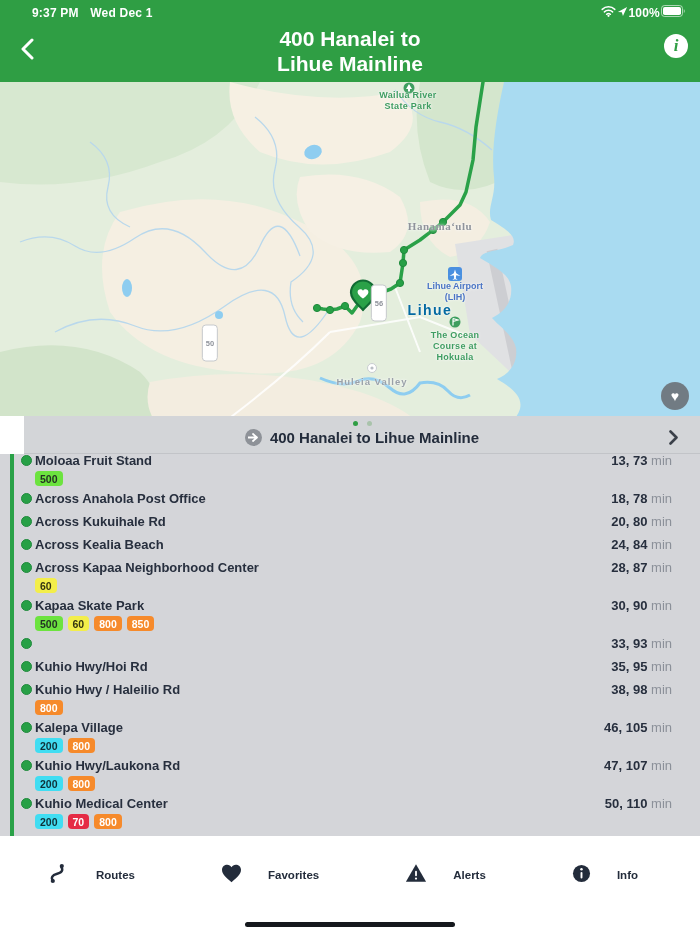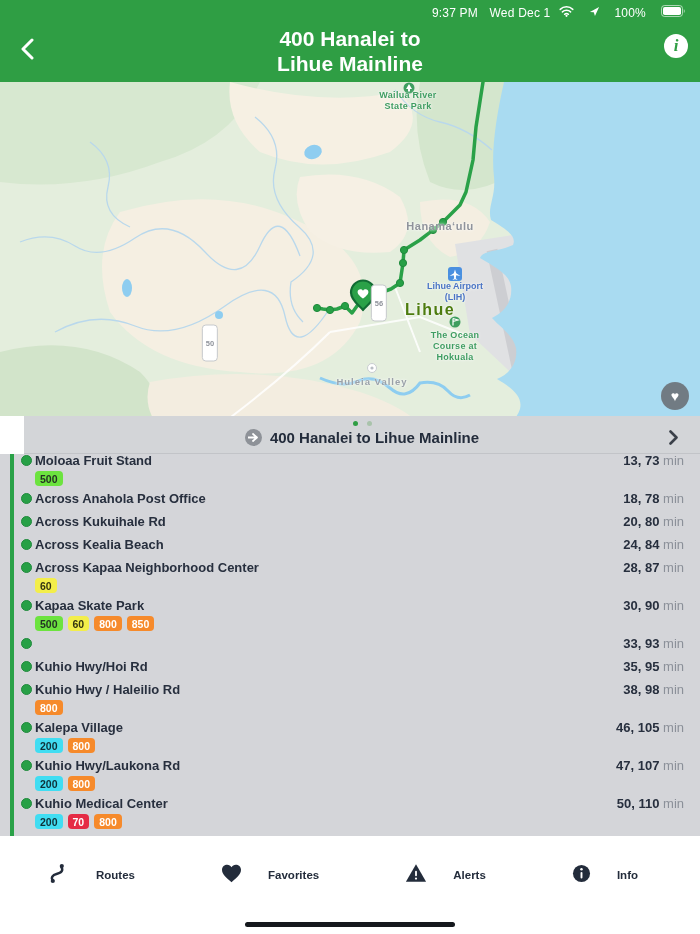--- a/index.html
+++ b/index.html
@@ -2,44 +2,44 @@
 <html><head>
 <meta charset="utf-8">
 <style>
   * { margin:0; padding:0; box-sizing:border-box; }
   html,body { width:700px; height:934px; overflow:hidden; background:#fff;
               font-family:"Liberation Sans", sans-serif; }
   #app { width:700px; height:934px; display:flex; flex-direction:column; position:relative; }
 
   
   #header { height:82px; background:#2f9e44; color:#fff; position:relative; flex:0 0 auto; }
-  .statusbar { display:flex; justify-content:flex-end; align-items:center;
-               padding:5px 14px 0 16px; font-size:12px; font-weight:400; letter-spacing:.2px; }
+  .statusbar { display:flex; justify-content:space-between; align-items:center;
+               padding:5px 14px 0 32px; font-size:12px; font-weight:700; letter-spacing:.2px; }
   .sb-left span { margin-right:8px; }
-  .sb-right { display:flex; align-items:center; gap:15px; }
+  .sb-right { display:flex; align-items:center; gap:1px; }
   .nav-title { position:absolute; top:26px; left:0; right:0; text-align:center;
                font-size:21px; font-weight:700; line-height:25px; }
   .back-btn { position:absolute; left:12px; top:34px; width:30px; height:30px; display:flex;
               align-items:center; justify-content:center; cursor:pointer; }
   .info-btn { position:absolute; right:12px; top:34px; width:24px; height:24px; background:#fff;
               border-radius:50%; color:#2f9e44; display:flex; align-items:center; justify-content:center;
               font-family:"Liberation Serif", serif; font-weight:700; font-style:italic; font-size:17px;
               cursor:pointer; }
 
   
   #map { height:334px; position:relative; overflow:hidden; background:#e4eedd; flex:0 0 auto; }
   #map svg.base { position:absolute; left:0; top:0; }
   .map-label { position:absolute; transform:translate(-50%,-50%); text-align:center;
                white-space:pre-line; text-shadow:0 0 2px rgba(255,255,255,.9), 0 0 4px rgba(255,255,255,.7);
                pointer-events:none; }
   .lbl-green { color:#3f9d62; font-size:9px; font-weight:700; line-height:11px; letter-spacing:.3px; }
-  .lbl-gray  { color:#8f939b; font-size:11px; font-weight:700; letter-spacing:.5px; }
+  .lbl-gray  { color:#8f939b; font-size:11px; font-weight:700; letter-spacing:.5px;font-family:Liberation Serif, serif; }
   .lbl-gray-sm { color:#9aa1a9; font-size:9.5px; font-weight:700; letter-spacing:1px; }
   .lbl-blue  { color:#4a74c4; font-size:9px; font-weight:700; line-height:11px; }
-  .lbl-city  { color:#4d7c0f; font-size:16px; font-weight:600; letter-spacing:1.5px; }
+  .lbl-city  { color:#0369a1; font-size:14px; font-weight:600; letter-spacing:1.5px; }
   .shield { position:absolute; transform:translate(-50%,-50%); background:#fff; border:1px solid #c6c9cc;
             color:#8f939b; font-size:7.5px; font-weight:700; border-radius:4px; padding:13px 3px; }
   .fav-map-btn { position:absolute; right:11px; bottom:6px; width:28px; height:28px; border-radius:50%;
                  background:rgba(109,115,122,.92); color:#fff; display:flex; align-items:center;
                  justify-content:center; font-size:14px; cursor:pointer; }
 
   
   #route-bar { height:38px; background:#d3d5d8; border-bottom:1px solid #c2c4c8; position:relative;
                flex:0 0 auto;margin-left:24px; }
   .page-dots { position:absolute; top:5px; left:0; right:0; display:flex; justify-content:center; gap:9px; }
@@ -58,21 +58,21 @@
   .route-line { position:absolute; left:10px; top:0; bottom:0; width:4px; background:#2aa148; }
   .stops-wrap { position:relative; margin-top:-5px;padding-left:14px; }
   .stop-row { position:relative; padding:4px 14px 0 21px; }
   .stop-row.has-badges { height:38px; }
   .stop-row.plain { height:23px; }
   .stop-dot { position:absolute; left:6.5px; top:6px; width:11px; height:11px; border-radius:50%;
               background:#27a046; border:1px solid #1f8a3c; }
   .stop-name { font-size:13px; font-weight:600; color:#272f3e; line-height:15px; display:block; }
   .stop-badges { margin-top:3px; display:flex; gap:5px; }
   .badge { font-size:10.5px; font-weight:700; padding:1.5px 5px; border-radius:4px; line-height:12px; }
-  .stop-time { position:absolute; right:16px; top:4px; font-size:13px; line-height:15px; }
+  .stop-time { position:absolute; right:28px; top:4px; font-size:13px; line-height:15px; }
   .stop-time .t-val { font-weight:700; color:#272f3e; }
   .stop-time .t-unit { font-weight:400; color:#8b9099; }
 
   
   #footer { flex:1 1 auto; background:#fff; position:relative; }
   .tabbar { position:absolute; top:26px; left:48px; right:62px; display:flex;
             justify-content:space-between; }
   .tab { display:flex; align-items:center; gap:11px; cursor:pointer; color:#232c3b; }
   .tab-label { font-size:11.5px; font-weight:600; color:#232c3b;margin-left:15px; }
   .home-indicator { position:absolute; left:50%; transform:translateX(-50%); bottom:7px;

